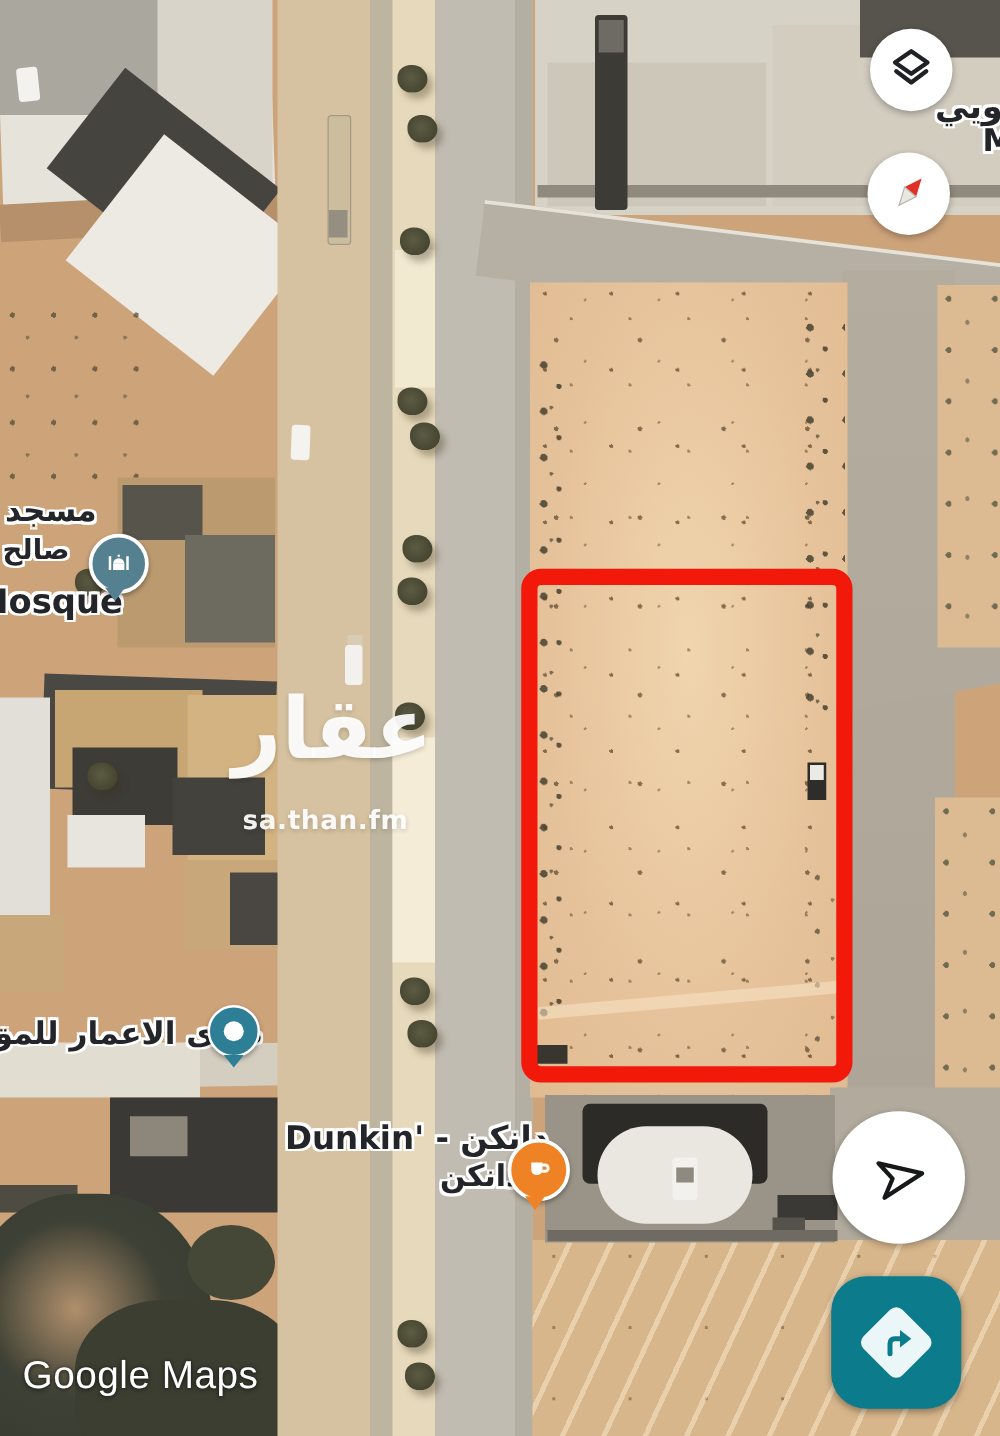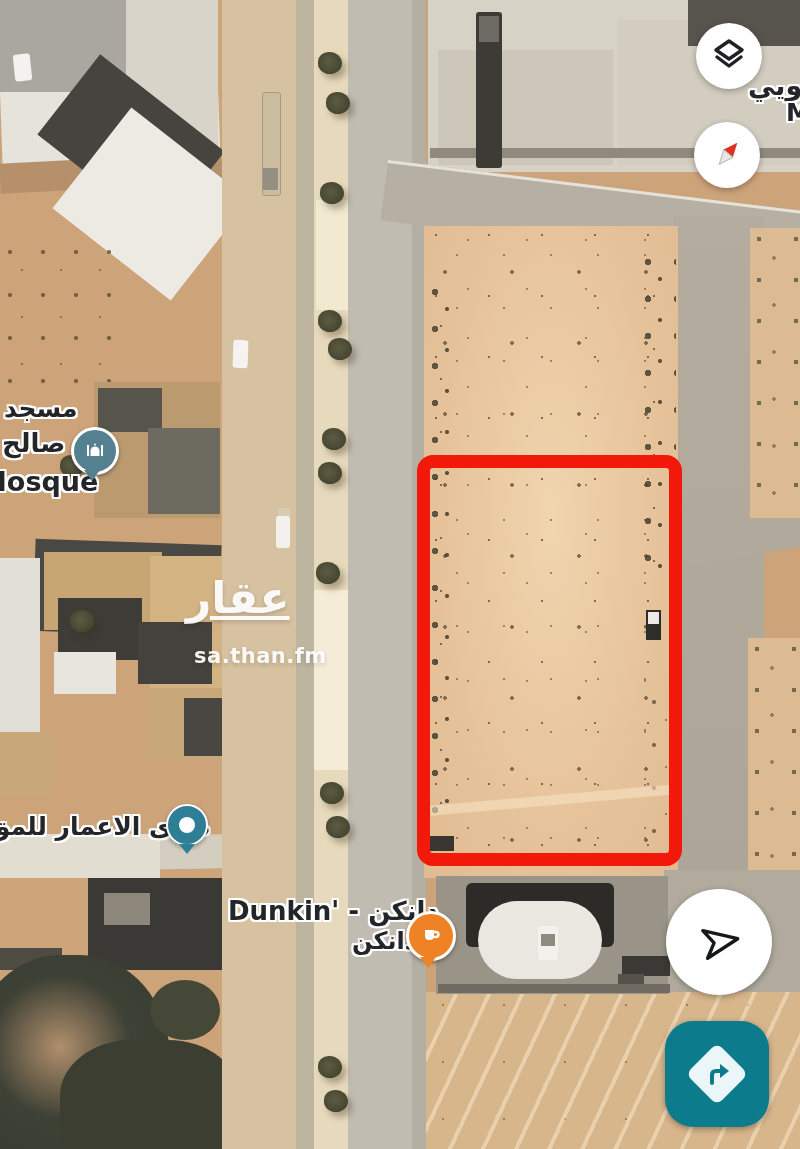--- a/index.html
+++ b/index.html
@@ -179,29 +179,29 @@
       <div class="s" style="left:105px;top:58px;width:14px;height:12px;background:#8e8a80;"></div>
       <div class="s" style="left:186px;top:80px;width:48px;height:20px;background:#3a3935;"></div>
       <div class="s" style="left:182px;top:98px;width:26px;height:16px;background:#54524b;"></div>
       <div class="s" style="left:2px;top:108px;width:232px;height:9px;background:#6f6b62;"></div>
     </div>
   </div>
 
   <div class="s" style="left:417px;top:455px;width:265px;height:411px;border:13px solid #f2190b;border-radius:16px;box-sizing:border-box;"></div>
 
   <div>
-    <div class="watermark" style="left:186px;top:576px;font-size:44px;text-decoration:underline;">عقار</div>
+    <div class="watermark" style="left:186px;top:550px;font-size:68px;">عقار</div>
     <div class="watermark" style="left:194px;top:646px;font-size:21px;letter-spacing:.5px;">sa.than.fm</div>
   </div>
 
   <div class="halo" style="left:748px;top:70px;font-size:27px;">لحويي</div>
   <div class="halo" style="left:786px;top:98px;font-size:25px;">M</div>
 
   <div class="halo" style="left:4px;top:394px;font-size:25px;">مسجد</div>
-  <div class="halo" style="left:2px;top:428px;font-size:26px;">صالح</div>
+  <div class="halo" style="left:2px;top:428px;font-size:22px;">صالح</div>
   <div class="halo" style="left:-20px;top:466px;font-size:27px;">Mosque</div>
   <div class="pin" style="left:71px;top:427px;width:42px;height:42px;background:#54808f;">
     <span>
       <svg width="22" height="22" viewBox="0 0 22 22">
         <g fill="#fff">
           <rect x="3" y="7" width="2" height="11"></rect>
           <rect x="17" y="7" width="2" height="11"></rect>
           <path d="M6.5 13 a4.5 4.5 0 0 1 9 0 z"></path>
           <rect x="6.5" y="13" width="9" height="5"></rect>
           <circle cx="11" cy="6.5" r="1"></circle>
@@ -263,14 +263,15 @@
     <span style="display:flex;align-items:center;justify-content:center;width:44px;height:44px;background:#eaf6f7;transform:rotate(45deg);border-radius:7px;">
       <svg width="34" height="34" viewBox="0 0 34 34" style="transform:rotate(-45deg);">
         <g fill="none" stroke="#0c7b8b" stroke-width="4" stroke-linecap="round">
           <path d="M12 26 V18 Q12 14 16 14 H22"></path>
         </g>
         <path d="M20 7 L29 14 L20 21 Z" fill="#0c7b8b"></path>
       </svg>
     </span>
   </div>
 
+  <div class="attribution" style="left:18px;top:1082px;font-size:31px;">Google Maps</div>
 
 </div>
 
 </body></html>

